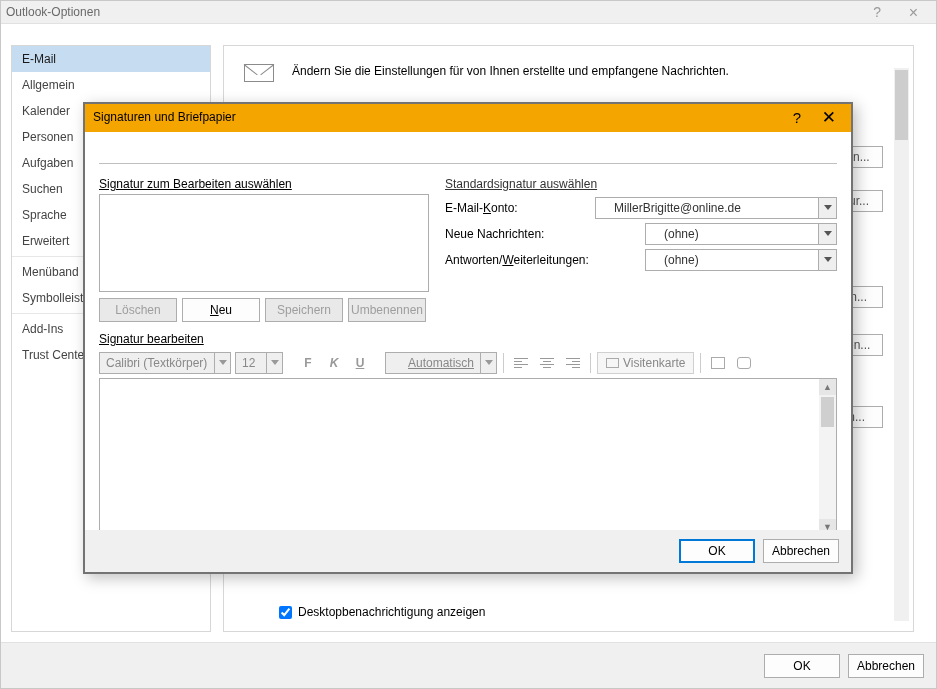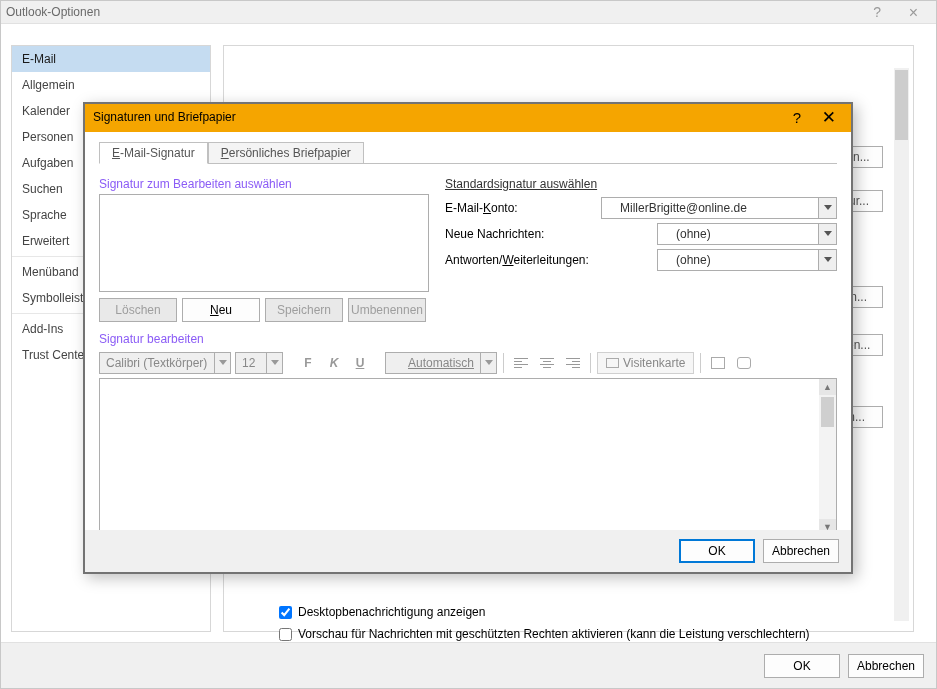--- a/index.html
+++ b/index.html
@@ -48,29 +48,29 @@
   .modal-title .qm { position:absolute; right:50px; top:5px; font-size:15px;}
   .modal-title .x  { position:absolute; right:15px; top:3px; font-size:17px;}
   
   .modal-body { position:absolute; left:0; top:28px; right:0; bottom:42px; }
   .tabs { position:absolute; left:14px; top:10px; display:flex;}
   .tab { height:22px; padding:3px 12px 0 12px; border:1px solid #c0c0c0; background:#f4f4f4; color:#555; position:relative;}
   .tab.active { background:#fff; border-bottom:1px solid #fff; z-index:2;}
   .tab .ul { text-decoration: underline; }
   .tabline { position:absolute; left:14px; right:14px; top:31px; height:1px; background:#c0c0c0;}
 
-  .sec-label { position:absolute; font-size:12px; color:#8b5cf6;}
+  .sec-label { position:absolute; font-size:12px; color:#000000;text-decoration:underline;}
   .listbox { position:absolute; left:14px; top:62px; width:330px; height:98px; border:1px solid #adadad; background:#fff;}
   .btn-row { position:absolute; left:14px; top:166px; display:flex; gap:5px;}
   .btn { height:24px; width:78px; border:1px solid #adadad; background:#e9e9e9; color:#9e9e9e;}
   .btn.enabled { background:#fdfdfd; color:#000;}
   .btn .ul { text-decoration:underline;}
 
   .right-col { position:absolute; left:360px; top:45px; right:14px;}
-  .rc-row { display:flex; align-items:center; height:26px; gap:6px;}
+  .rc-row { display:flex; align-items:center; height:26px; }
   .rc-row label { width:150px; text-align:left; }
   .rc-row label .ul { text-decoration:underline;}
   .combo { flex:1; height:22px; border:1px solid #adadad; background:#fff; position:relative; padding:3px 18px; color:#333;}
   .combo .arrow { position:absolute; right:0; top:0; width:18px; height:20px; border-left:1px solid #adadad; background:#efefef;}
   .combo .arrow::after{content:"";position:absolute;left:5px;top:7px;border-left:4px solid transparent;border-right:4px solid transparent;border-top:5px solid #555;}
   .combo.wide { }
   .rc-head { margin-bottom:4px; color:#333;text-decoration:underline;}
 
   .edit-label { position:absolute; left:14px; top:200px;}
   .toolbar { position:absolute; left:14px; right:14px; top:218px; height:26px; display:flex; align-items:center; gap:4px;}
@@ -121,65 +121,64 @@
       <div class="item">Erweitert</div>
       <div class="sep"></div>
       <div class="item">Menüband</div>
       <div class="item">Symbolleist</div>
       <div class="sep"></div>
       <div class="item">Add-Ins</div>
       <div class="item">Trust Cente</div>
     </div>
 
     <div class="bg-main">
+      <div class="intro">
+        <div class="envelope">
+          <div class="rect"></div>
+            <div class="flap-border"></div>
+        </div>
+        <span>Ändern Sie die Einstellungen für von Ihnen erstellte und empfangene Nachrichten.</span>
+      </div>
 
       <div class="bg-peek-buttons">
         <div>onen...</div>
         <div>ektur...</div>
         <div style="margin-top:52px">uren...</div>
         <div style="margin-top:4px">arten...</div>
         <div style="margin-top:28px">eich...</div>
       </div>
 
       <div class="bg-vscroll">
           <div class="thumb"></div>
         </div>
 
       <div class="bg-checks">
         <div class="row">
           <input type="checkbox" checked="" style="">
           <span>Desktopbenachrichtigung anzeigen</span>
         </div>
-        <div class="row">
-          <input type="checkbox" style="">
-          <span>Vorschau für Nachrichten mit geschützten Rechten aktivieren (kann die Leistung verschlechtern)</span>
-        </div>
       </div>
       <div class="bg-section-bar">Unterhaltungen aufräumen</div>
     </div>
   </div>
 
   <div class="bg-footer">
     <button>OK</button>
     <button>Abbrechen</button>
   </div>
 </div>
 
 <div class="modal">
   <div class="modal-title">
     <span class="t">Signaturen und Briefpapier</span>
     <span class="qm">?</span>
     <span class="x">✕</span>
   </div>
 
   <div class="modal-body">
-    <div class="tabs">
-      <div class="tab active"><span class="ul">E</span><span>-Mail-Signatur</span></div>
-      <div class="tab"><span class="ul">P</span><span>ersönliches Briefpapier</span></div>
-    </div>
     <div class="tabline"></div>
 
     <span class="sec-label" style="left:14px; top:45px;">Signatur zum Bearbeiten auswählen</span>
     <div class="listbox"></div>
     <div class="btn-row">
       <button class="btn">Löschen</button>
       <button class="btn enabled"><span class="ul">N</span><span>eu</span></button>
       <button class="btn">Speichern</button>
       <button class="btn">Umbenennen</button>
     </div>

